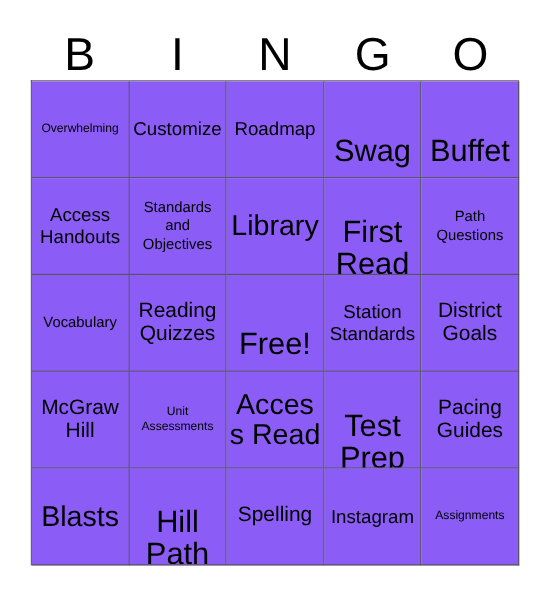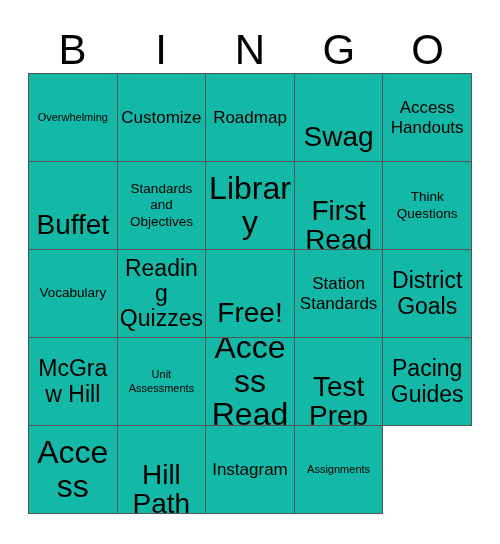--- a/index.html
+++ b/index.html
@@ -52,36 +52,36 @@
   .bingo-cell {
     border-right: 1px solid #555555;
     border-bottom: 1px solid #555555;
     display: flex;
     align-items: center;
     justify-content: center;
     text-align: center;
     box-sizing: border-box;
     padding: 1px 2px;
     overflow: hidden;
-    background: #14b8a6;
+    background: #8b5cf6;
   }
   .cell-text {
     display: block;
     width: 100%;
     line-height: 1.04;
     color: #000000;
     word-wrap: break-word;
   }
 
   
   .fs-xs  { font-size: 11px; line-height: 1.22; }
   .fs-sm  { font-size: 13.5px; line-height: 1.2; }
   .fs-md  { font-size: 17px; line-height: 1.15; }
-  .fs-lg  { font-size: 23px; line-height: 1.1; }
-  .fs-xl  { font-size: 32px; line-height: 1.06; }
+  .fs-lg  { font-size: 19px; line-height: 1.1; }
+  .fs-xl  { font-size: 26px; line-height: 1.06; }
   .fs-xxl { font-size: 28px; line-height: 1.03; margin-top: 40px; }
 </style>
 </head>
 <body>
 
 <div id="bingo-card">
 
   <div id="bingo-header">
     <div class="header-letter">B</div>
     <div class="header-letter">I</div>
@@ -98,37 +98,37 @@
     <div class="bingo-cell">
         <span class="cell-text fs-md">Customize</span>
       </div>
     <div class="bingo-cell">
         <span class="cell-text fs-md">Roadmap</span>
       </div>
     <div class="bingo-cell">
         <span class="cell-text fs-xxl">Swag</span>
       </div>
     <div class="bingo-cell">
-        <span class="cell-text fs-md">Access Handouts</span>
+        <span class="cell-text fs-xxl">Buffet</span>
       </div>
 
     <div class="bingo-cell">
-        <span class="cell-text fs-xxl">Buffet</span>
+        <span class="cell-text fs-md">Access Handouts</span>
       </div>
     <div class="bingo-cell">
         <span class="cell-text fs-sm">Standards and Objectives</span>
       </div>
     <div class="bingo-cell">
         <span class="cell-text fs-xl">Library</span>
       </div>
     <div class="bingo-cell">
         <span class="cell-text fs-xxl">First Read</span>
       </div>
     <div class="bingo-cell">
-        <span class="cell-text fs-sm">Think Questions</span>
+        <span class="cell-text fs-sm">Path Questions</span>
       </div>
 
     <div class="bingo-cell">
         <span class="cell-text fs-sm">Vocabulary</span>
       </div>
     <div class="bingo-cell">
         <span class="cell-text fs-lg">Reading Quizzes</span>
       </div>
     <div class="bingo-cell">
         <span class="cell-text fs-xxl">Free!</span>
@@ -150,24 +150,27 @@
         <span class="cell-text fs-xl">Access Read</span>
       </div>
     <div class="bingo-cell">
         <span class="cell-text fs-xxl">Test Prep</span>
       </div>
     <div class="bingo-cell">
         <span class="cell-text fs-lg">Pacing Guides</span>
       </div>
 
     <div class="bingo-cell">
-        <span class="cell-text fs-xl">Access</span>
+        <span class="cell-text fs-xl">Blasts</span>
       </div>
     <div class="bingo-cell">
         <span class="cell-text fs-xxl">Hill Path</span>
+      </div>
+    <div class="bingo-cell">
+        <span class="cell-text fs-lg">Spelling</span>
       </div>
     <div class="bingo-cell">
         <span class="cell-text fs-md">Instagram</span>
       </div>
     <div class="bingo-cell">
         <span class="cell-text fs-xs">Assignments</span>
       </div>
 
   </div>
 </div>

